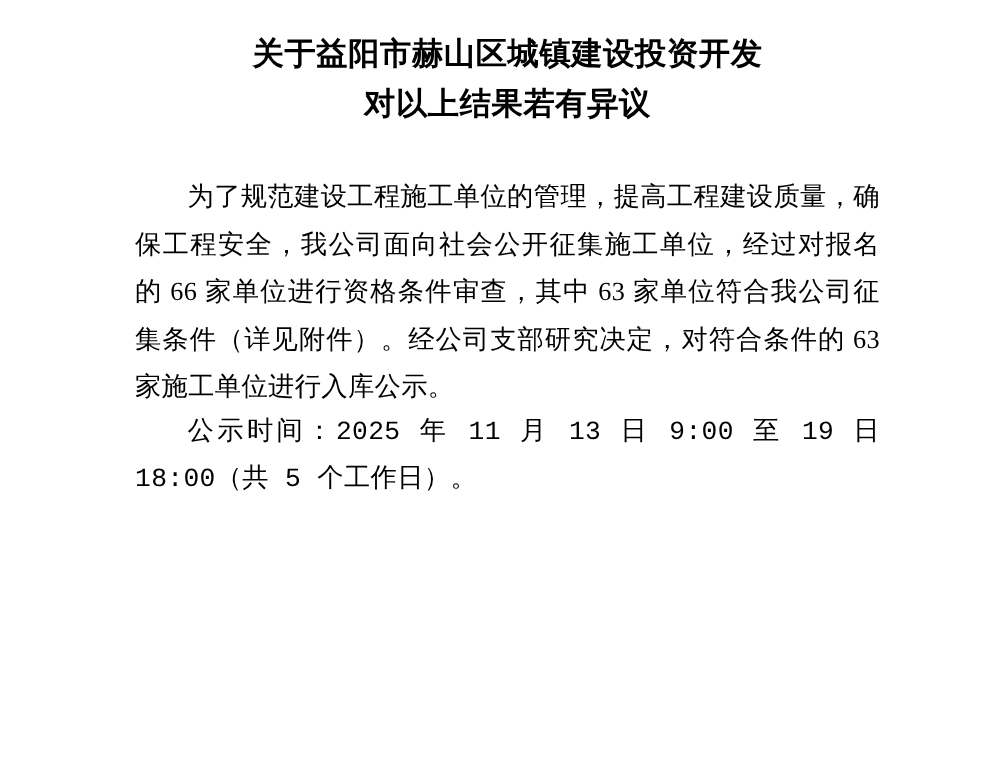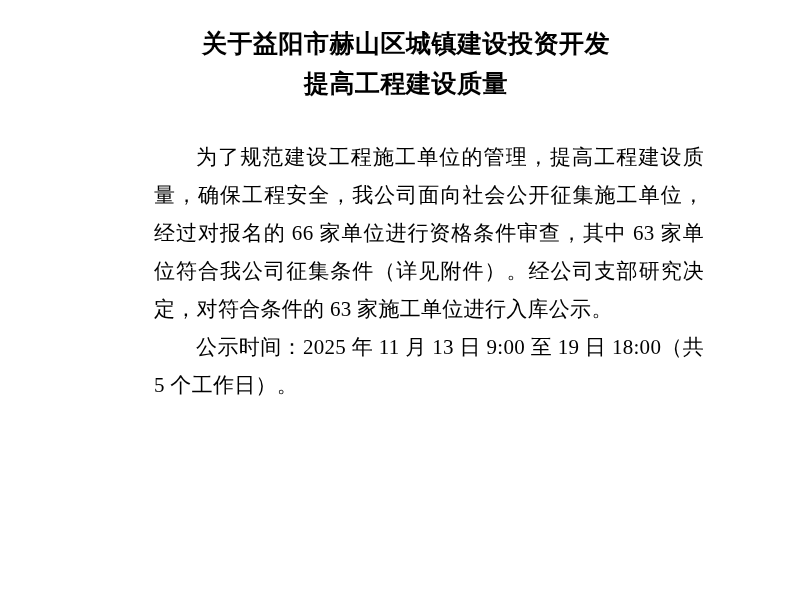--- a/index.html
+++ b/index.html
@@ -30,43 +30,43 @@
     letter-spacing: 0.5px;
     margin: 0;
     padding-top: 6px;
   }
   .doc-title .tline {
     display: block;
     white-space: nowrap;
   }
   .body-block {
     margin-top: 34px;
-    margin-left: 46px;
   }
   .para {
     font-size: 21px;
     line-height: 38px;
     text-indent: 2em;
     margin: 0;
     text-align: justify;
     text-justify: inter-ideograph;
     letter-spacing: 0.3px;
   }
   .para + .para {
     margin-top: 0;
+    font-family: Liberation Mono, monospace;
   }
 </style>
 </head>
 <body>
 
 <div class="page">
 
   <h1 class="doc-title">
     <span class="tline">关于益阳市赫山区城镇建设投资开发</span>
-    <span class="tline">提高工程建设质量</span>
+    <span class="tline">对以上结果若有异议</span>
   </h1>
 
   <div class="body-block">
     <p class="para">为了规范建设工程施工单位的管理，提高工程建设质量，确保工程安全，我公司面向社会公开征集施工单位，经过对报名的 66 家单位进行资格条件审查，其中 63 家单位符合我公司征集条件（详见附件）。经公司支部研究决定，对符合条件的 63 家施工单位进行入库公示。</p>
     <p class="para">公示时间：2025 年 11 月 13 日 9:00 至 19 日 18:00（共 5 个工作日）。</p>
   </div>
 
 </div>
 
 </body></html>

